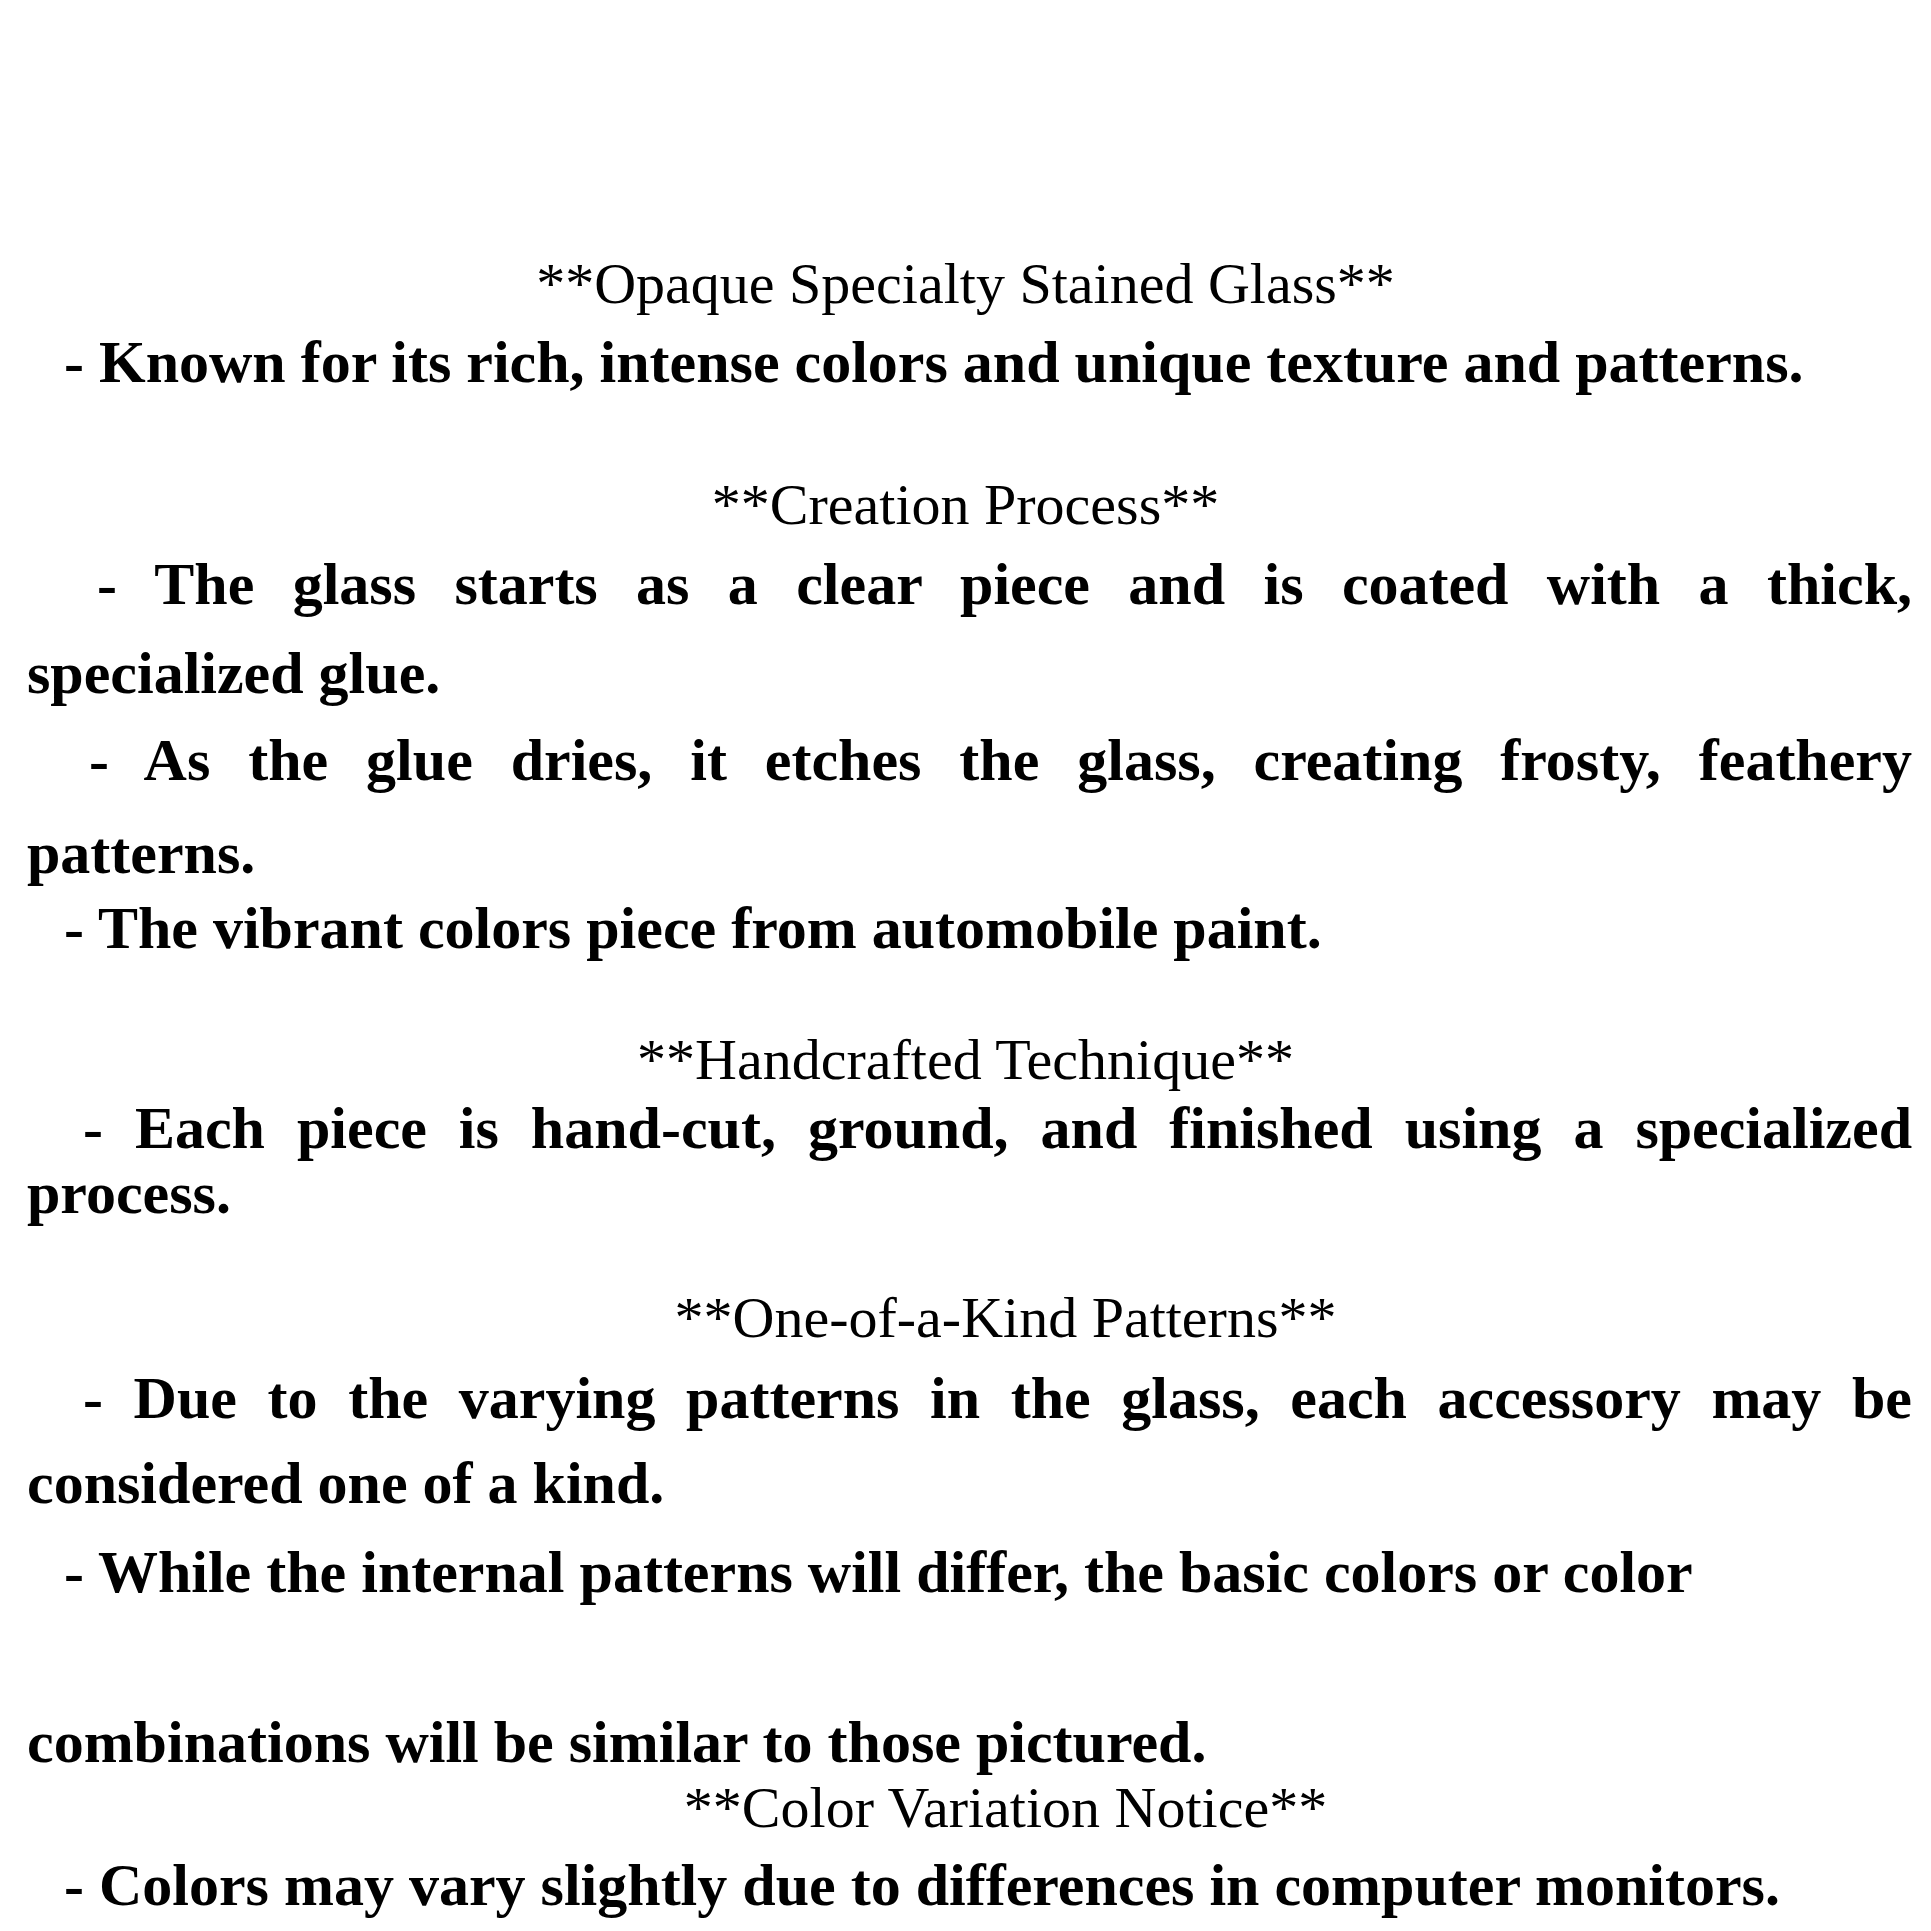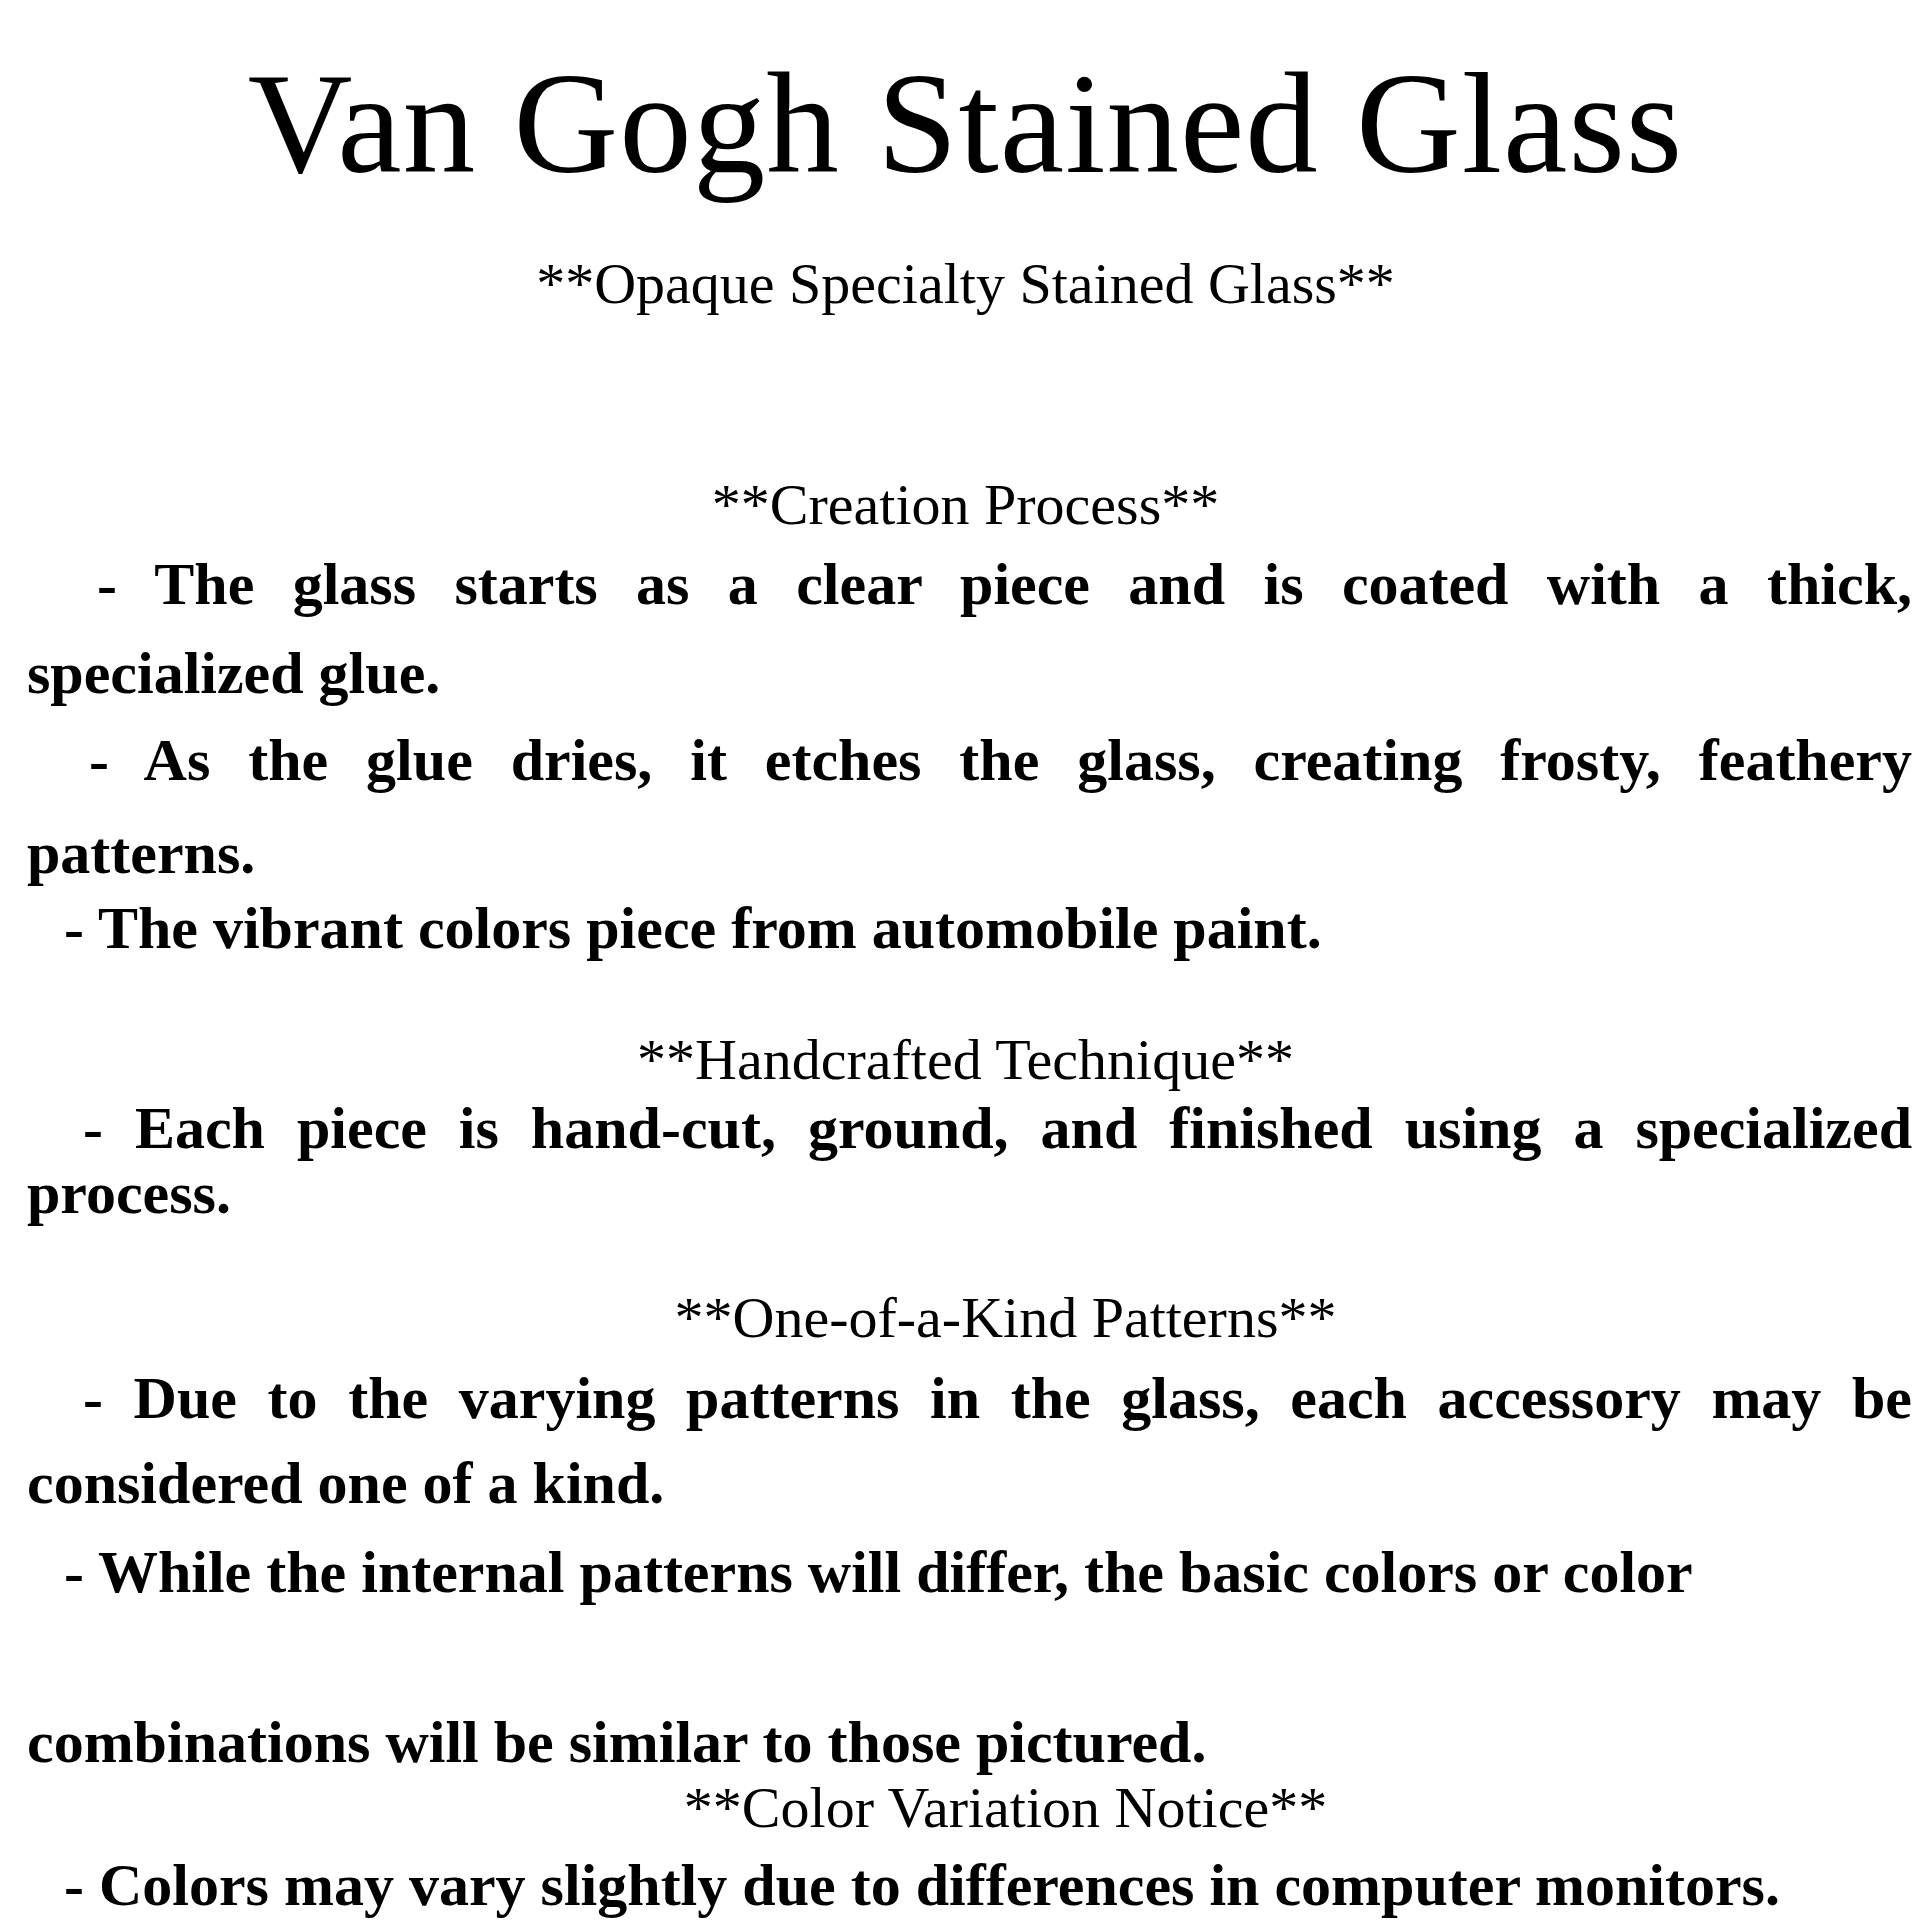--- a/index.html
+++ b/index.html
@@ -54,23 +54,23 @@
       width: 1885px;
       text-align: justify;
       text-align-last: justify;
     }
     .plain { left: 27px; }
   </style>
 </head>
 <body>
 
 <div class="page">
-  <div class="title">Van Gogh Stained Glass</div>
 
   <div class="heading" style="top:245px;">**Opaque Specialty Stained Glass**</div>
+  <div class="line plain" style="left:64px; top:328px;">- Known for its rich, intense colors and unique texture and patterns.</div>
 
   <div class="heading" style="top:466px;">**Creation Process**</div>
   <div class="line justify" style="top:550px; left:97px; width:1815px;">- The glass starts as a clear piece and is coated with a thick,</div>
   <div class="line plain" style="top:639px;">specialized glue.</div>
   <div class="line justify" style="top:726px; left:89px; width:1823px;">- As the glue dries, it etches the glass, creating frosty, feathery</div>
   <div class="line plain" style="top:819px;">patterns.</div>
   <div class="line plain" style="left:64px; top:894px;">- The vibrant colors piece from automobile paint.</div>
 
   <div class="heading" style="top:1021px;">**Handcrafted Technique**</div>
   <div class="line justify" style="top:1094px; left:83px; width:1829px;">- Each piece is hand-cut, ground, and finished using a specialized</div>

